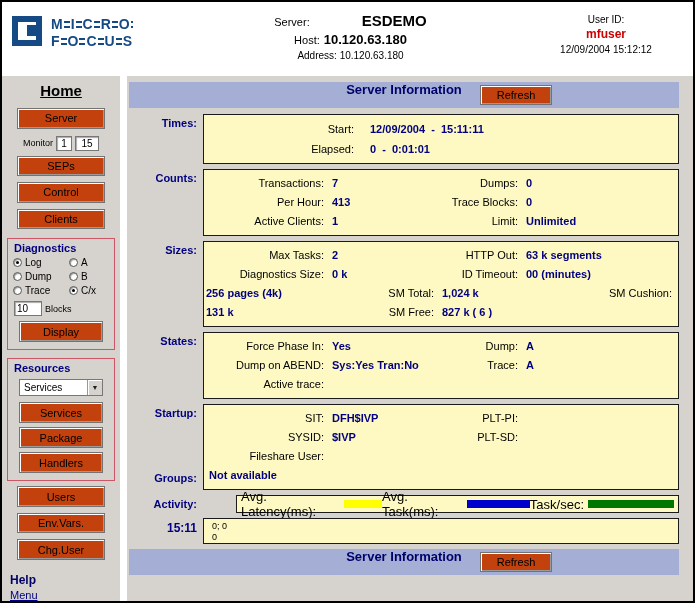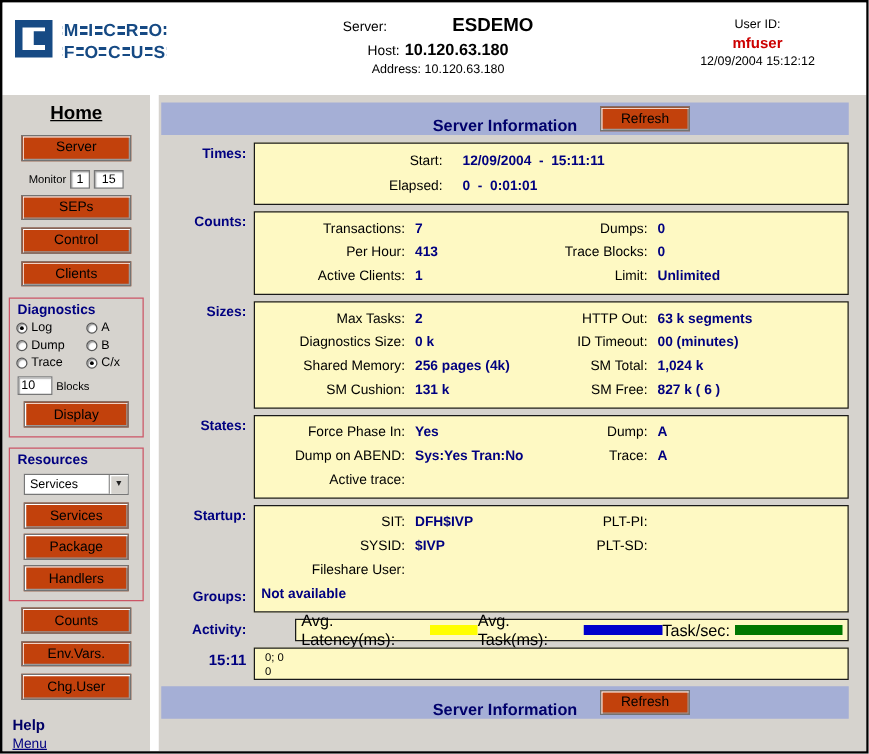--- a/index.html
+++ b/index.html
@@ -49,21 +49,21 @@
   .blocks-input { width:28px; height:15px; border:1px solid #777; box-shadow:inset 1px 1px 1px #aaa; font-size:10px; padding-left:2px; background:#fff; }
   .blocks-label { font-size:9px; }
   .display-btn { width:72px; }
   .select { width:84px; height:17px; background:#fff; border:1px solid #777; display:flex; align-items:center; font-size:10px; padding-left:4px; margin:3px 0 4px; cursor:pointer; }
   .select-arrow { margin-left:auto; width:15px; height:15px; background:#d6d3ce; border-left:1px solid #999; box-shadow:inset 1px 1px 0 #fff; display:flex; align-items:center; justify-content:center; font-size:7px; color:#222; }
   .group .btn { width:84px; margin:2px 0; }
   .help { align-self:flex-start; margin:10px 0 2px 8px; font-size:12px; font-weight:bold; color:#000066; }
   .menu { align-self:flex-start; margin-left:8px; font-size:11px; color:#000080; text-decoration:underline; cursor:pointer; }
 
   
-  .title-bar { height:26px; background:#a5afd6; display:flex; align-items:flex-end; justify-content:center; position:relative; margin-bottom:6px; }
+  .title-bar { height:26px; background:#a5afd6; display:flex; align-items:flex-start; justify-content:center; position:relative; margin-bottom:6px; }
   .bar-title { font-size:13px; font-weight:bold; color:#00006b; }
   .refresh { position:absolute; right:127px; top:3px; width:72px; height:20px; margin:0; }
   .row { display:flex; margin-bottom:5px; }
   .row-label { width:74px; flex-shrink:0; text-align:right; padding:3px 6px 0 0; font-weight:bold; color:#000080; font-size:11px; }
   .row-label-col { width:74px; flex-shrink:0; display:flex; flex-direction:column; justify-content:space-between; text-align:right; padding:3px 6px 6px 0; font-weight:bold; color:#000080; font-size:11px; }
   .box { flex:1; background:#fef9c3; border:1px solid #1a1a1a; }
   .times-box { padding:4px 0; }
   .t-line { display:flex; line-height:20px; }
   .t-k { width:150px; text-align:right; }
   .t-v { font-weight:bold; color:#000080; margin-left:16px; white-space:pre; }
@@ -177,21 +177,21 @@
         <div class="group-title">Resources</div>
         <div class="select">
           <span>Services</span>
           <span class="select-arrow">▼</span>
         </div>
         <button class="btn">Services</button>
         <button class="btn">Package</button>
         <button class="btn">Handlers</button>
       </div>
 
-      <button class="btn">Counts</button>
+      <button class="btn">Users</button>
       <button class="btn">Env.Vars.</button>
       <button class="btn">Chg.User</button>
 
       <div class="help">Help</div>
       <div class="menu">Menu</div>
     </div>
 
     <div class="gutter"></div>
 
     <div class="main">
@@ -237,21 +237,20 @@
         <div class="row-label">Sizes:</div>
         <div class="box kv-box">
           <span class="k">Max Tasks:</span>
             <span class="v">2</span>
             <span class="k">HTTP Out:</span>
             <span class="v">63 k segments</span>
           <span class="k">Diagnostics Size:</span>
             <span class="v">0 k</span>
             <span class="k">ID Timeout:</span>
             <span class="v">00 (minutes)</span>
-          <span class="k">Shared Memory:</span>
             <span class="v">256 pages (4k)</span>
             <span class="k">SM Total:</span>
             <span class="v">1,024 k</span>
           <span class="k">SM Cushion:</span>
             <span class="v">131 k</span>
             <span class="k">SM Free:</span>
             <span class="v">827 k ( 6 )</span>
         </div>
       </div>
 

